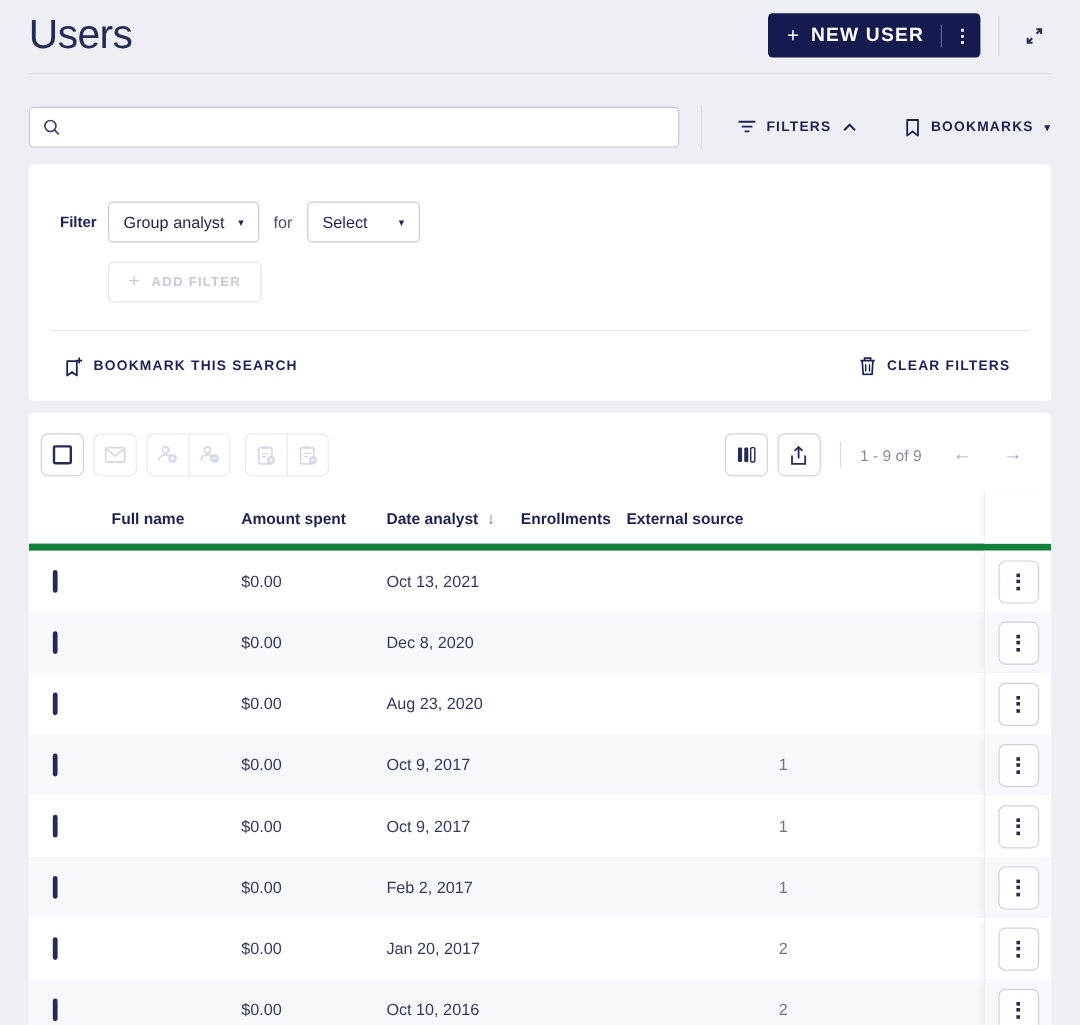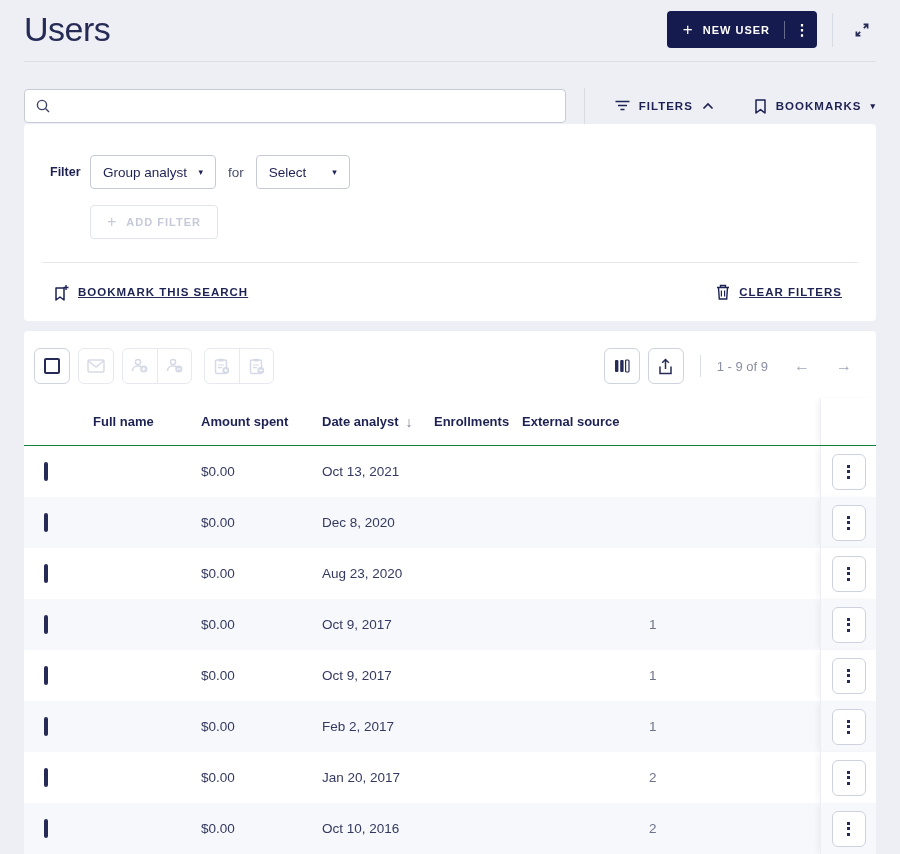--- a/index.html
+++ b/index.html
@@ -18,21 +18,21 @@
     border-bottom: 1px solid #dcdee6;
   }
   .page-title { font-size: 34px; font-weight: 400; color: #262b56; letter-spacing: -0.5px; }
   .header-actions { display: flex; align-items: center; }
   .btn-new-user {
     background: #151b4e; color: #fff; border: none; border-radius: 4px;
     height: 37px; display: flex; align-items: center; padding: 0 2px 0 16px;
     font-family: "Liberation Sans", sans-serif; cursor: pointer;
   }
   .btn-new-user .plus { font-size: 17px; font-weight: 400; margin-right: 10px; line-height: 1; }
-  .btn-new-user .lbl { font-size: 11px; font-weight: 700; letter-spacing: 1px; }
+  .btn-new-user .lbl { font-size: 16px; font-weight: 700; letter-spacing: 1px; }
   .btn-new-user .vsep { width: 1px; height: 18px; background: rgba(255,255,255,0.35); margin: 0 4px 0 14px; }
   .btn-new-user .kebab { width: 26px; text-align: center; font-size: 15px; font-weight: 700; letter-spacing: 0; }
   .hdr-vdiv { width: 1px; height: 34px; background: #d9dbe3; margin: 0 15px; }
   .expand-btn { background: none; border: none; cursor: pointer; display: flex; padding: 4px; }
 
   
   .search-row { display: flex; align-items: center; margin-top: 26px; height: 36px; }
   .search-box {
     width: 558px; height: 34px; background: #fff; border: 1px solid #c7cbd6;
     border-radius: 4px; display: flex; align-items: center; padding: 0 10px;
@@ -46,41 +46,41 @@
   .text-btn {
     display: flex; align-items: center; gap: 9px; background: none; border: none; cursor: pointer;
     color: #1d2253; font-size: 11.5px; font-weight: 700; letter-spacing: 1px;
     font-family: "Liberation Sans", sans-serif;
   }
   .filters-btn { margin-left: 30px; }
   .bookmarks-btn { margin-left: 40px; }
   .caret { font-size: 9px; line-height: 1; }
 
   
-  .filter-card { background: #fff; border-radius: 4px; }
+  .filter-card { background: #fff; border-radius: 4px; margin-top: 13px; }
   .filter-row { display: flex; align-items: center; padding: 31px 0 0 26px; }
   .filter-label { font-size: 12.5px; font-weight: 700; color: #1d2253; width: 40px; }
   .select {
     height: 34px; border: 1px solid #c7cbd6; border-radius: 4px; background: #fff;
     display: flex; align-items: center; justify-content: space-between; padding: 11px 12px;
     font-size: 13.5px; color: #1d2253; cursor: pointer;
   }
   .select .caret { font-size: 9px; color: #1d2253; }
   .select-field { width: 126px; }
   .for-label { margin: 0 12px; font-size: 13.5px; color: #4a4f6e; }
   .select-value { width: 94px; }
   .add-filter-btn {
     margin: 16px 0 0 66px; height: 34px; display: inline-flex; align-items: center; gap: 9px;
     border: 1px solid #e3e5ec; border-radius: 4px; background: #fff; padding: 0 16px;
     color: #c6cad8; font-size: 11px; font-weight: 700; letter-spacing: 1px; cursor: default;
     font-family: "Liberation Sans", sans-serif;
   }
   .add-filter-btn .plus { font-size: 16px; font-weight: 400; }
   .panel-divider { height: 1px; background: #e6e8ee; margin: 23px 18px 0 18px; }
-  .panel-footer { display: flex; align-items: center; justify-content: space-between; height: 58px; padding: 0 34px 0 30px; text-decoration: underline; }
+  .panel-footer { display: flex; align-items: center; justify-content: space-between; height: 58px; padding: 0 34px 0 30px; }
 
   
   .table-card { background: #fff; border-radius: 4px 4px 0 0; margin-top: 10px; height: 527px; overflow: hidden; }
   .table-toolbar { display: flex; align-items: center; padding: 17px 16px 14px 10px; }
   .tbtn {
     width: 36px; height: 36px; border: 1px solid #cfd3de; border-radius: 6px; background: #fff;
     display: flex; align-items: center; justify-content: center; cursor: pointer; margin-right: 8px;
   }
   .tbtn.disabled { border-color: #e7e9f0; cursor: default; }
   .tgroup { display: flex; border: 1px solid #e7e9f0; border-radius: 6px; margin-right: 12px; background: #fff; }
@@ -90,21 +90,21 @@
   .toolbar-spacer { flex: 1; }
   .t-divider { width: 1px; height: 22px; background: #dcdee6; margin: 0 16px 0 8px; }
   .pagination-text { font-size: 13px; color: #8a8ea1; }
   .page-arrow { background: none; border: none; font-size: 16px; color: #a3a7ba; cursor: default; }
   .prev-arrow { margin-left: 26px; }
   .next-arrow { margin-left: 26px; margin-right: 8px; }
 
   
   .thead {
     position: relative; display: flex; align-items: center; height: 48px;
-    border-bottom: 1px solid #15803d; font-size: 13px; font-weight: 700; color: #1d2253;
+    border-bottom: 6px solid #15803d; font-size: 13px; font-weight: 700; color: #1d2253;
   }
   .col-check { width: 69px; padding-left: 20px; }
   .col-name { width: 108px; }
   .col-amount { width: 121px; }
   .col-date { width: 112px; display: flex; align-items: center; }
   .col-email { width: 215px; }
   .col-enroll { width: 88px; }
   .col-ext { flex: 1; white-space: nowrap; overflow: hidden; }
   .sort-arrow { font-weight: 400; color: #7b7f94; font-size: 14px; margin-left: 7px; }
   .action-col {

